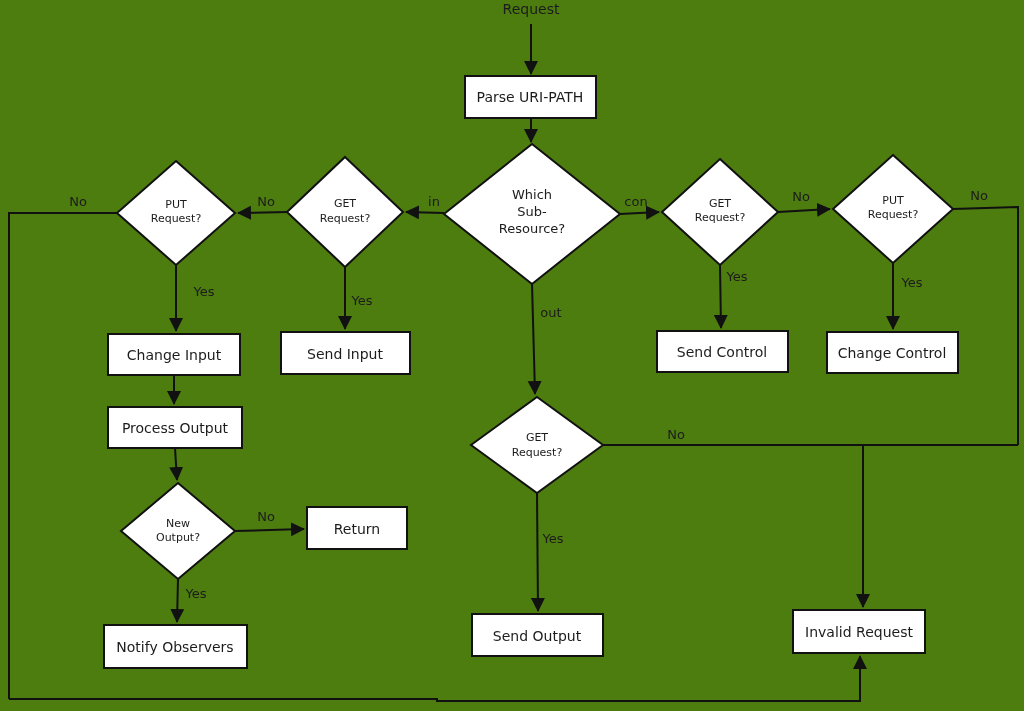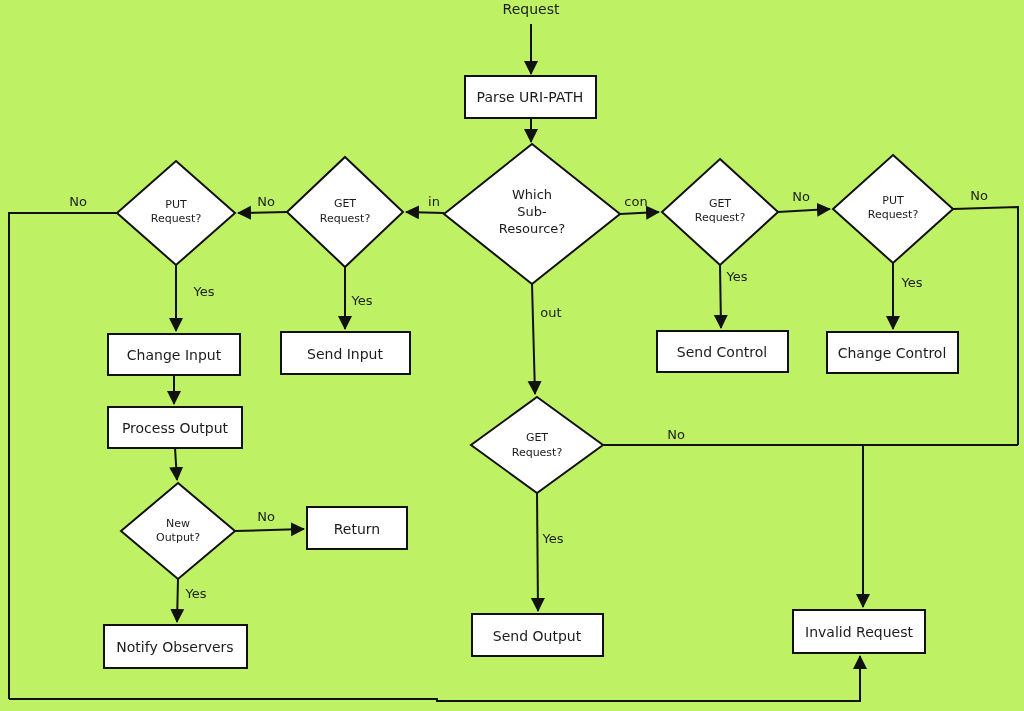--- a/index.html
+++ b/index.html
@@ -4,21 +4,21 @@
 <style>
   html, body {
     margin: 0;
     padding: 0;
     background: #ffffff;
   }
   .page {
     position: relative;
     width: 1024px;
     height: 711px;
-    background: #bef264;
+    background: #4d7c0f;
     overflow: hidden;
   }
   svg { display: block; }
   .shape {
     fill: #ffffff;
     stroke: #111111;
     stroke-width: 2;
   }
   .edge {
     fill: none;

